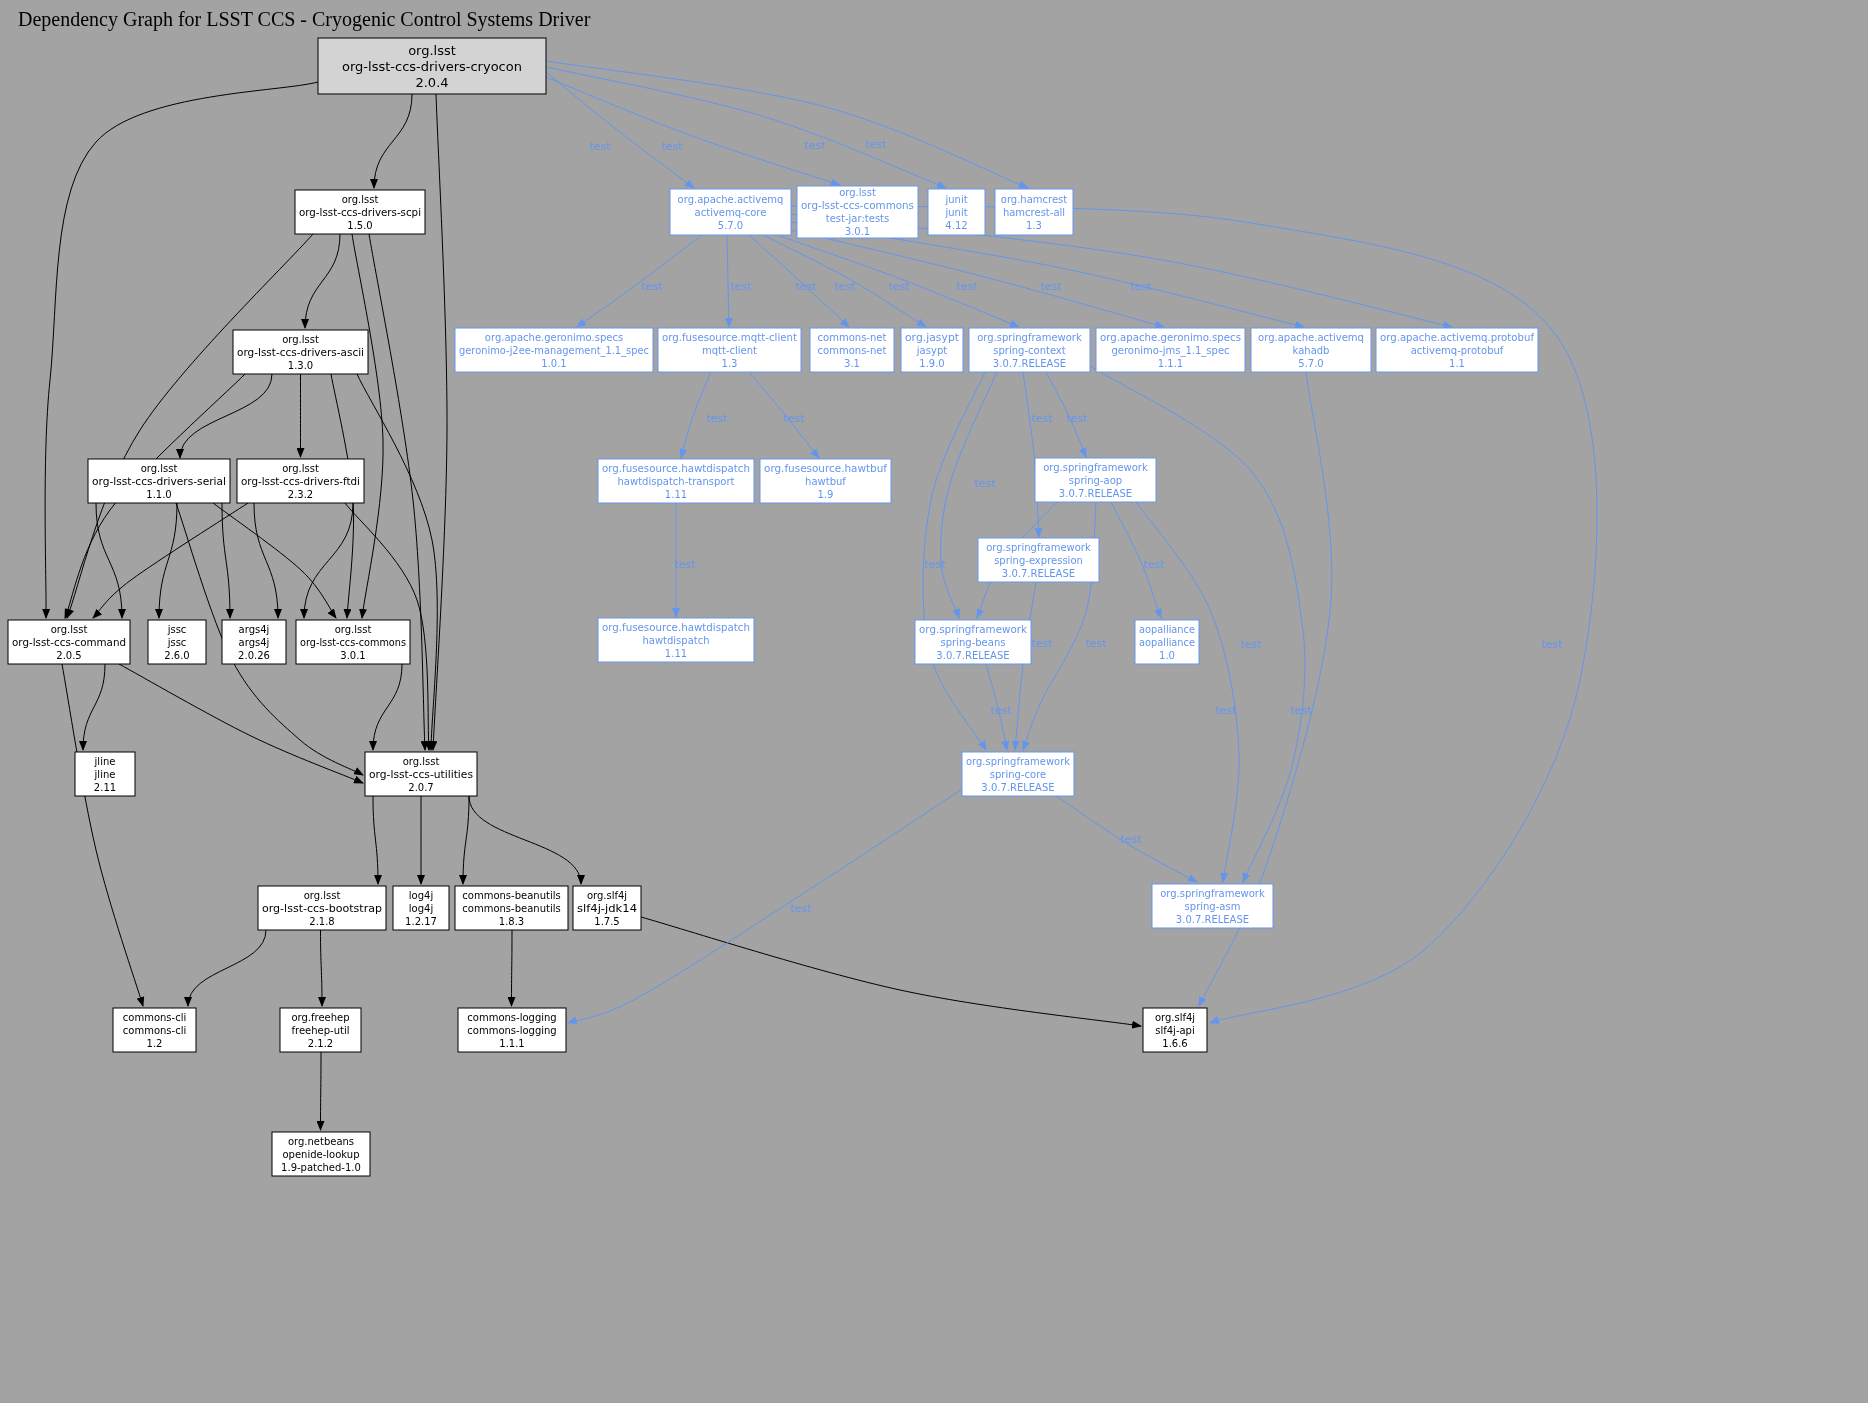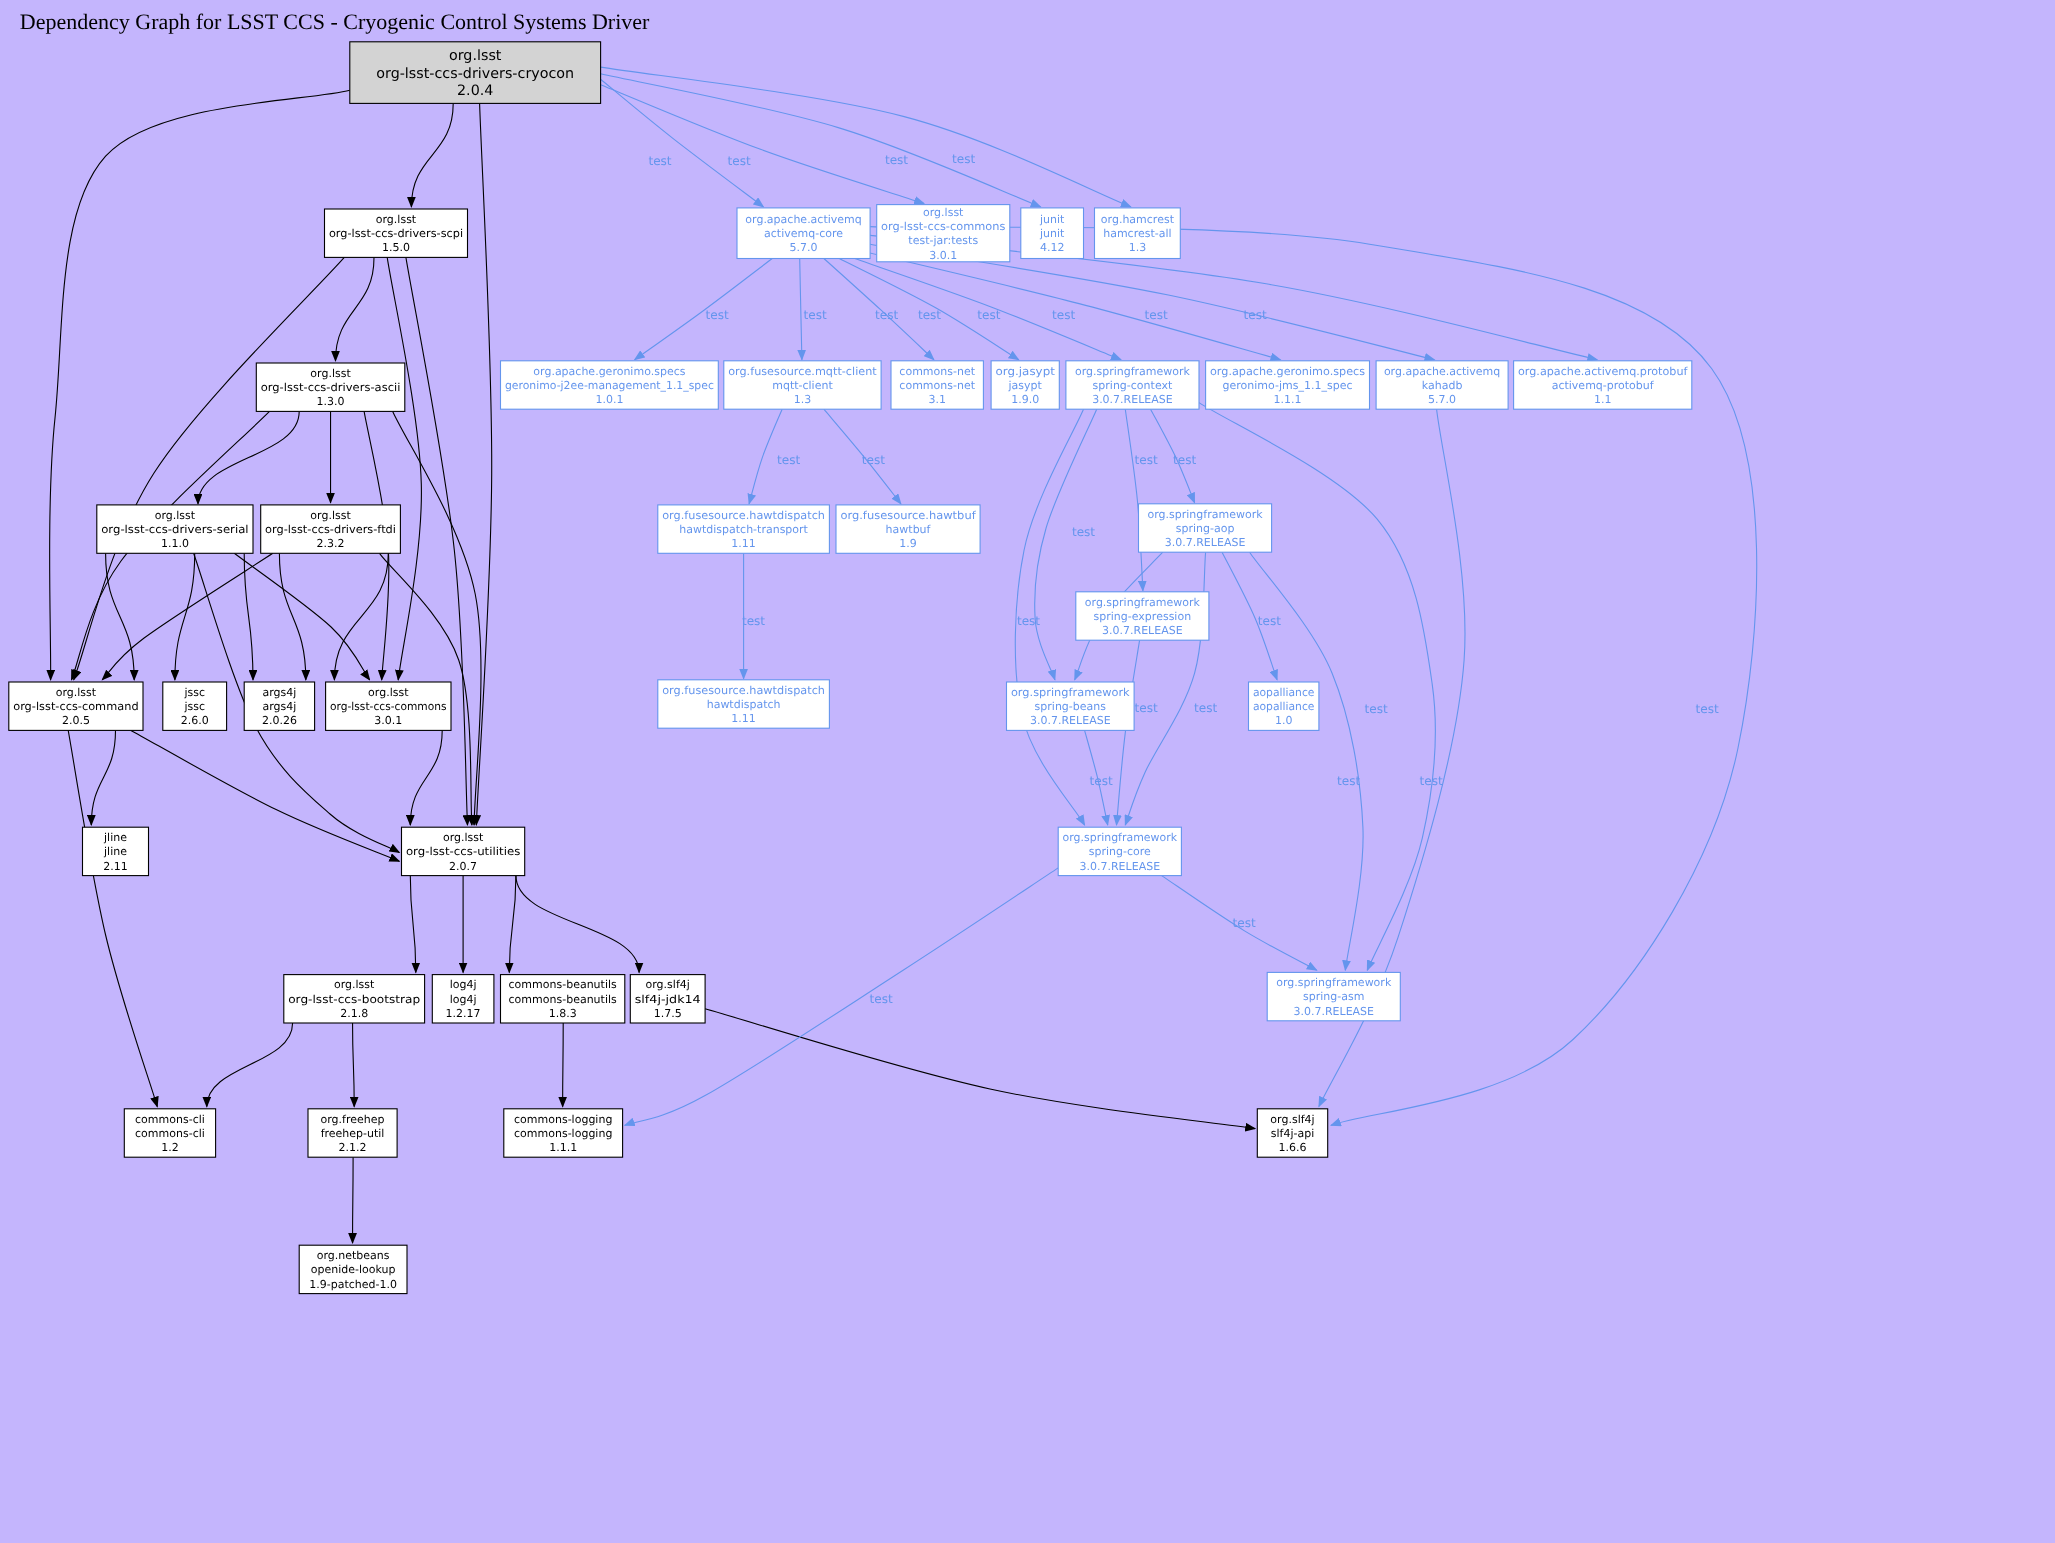--- a/index.html
+++ b/index.html
@@ -1,16 +1,16 @@
 <!DOCTYPE html>
 <html><head>
 <meta charset="utf-8">
 <style>
   html, body { margin: 0; padding: 0; background: #ffffff; }
-  #graph-wrap { width: 1868px; height: 1403px; position: relative; background: #c4b5fd; }
+  #graph-wrap { width: 1868px; height: 1403px; position: relative; background: #a3a3a3; }
   svg { display: block; }
   svg text { font-family: "DejaVu Sans", sans-serif; }
   text.graph-title { font-family: "Liberation Serif", serif; font-size: 20px; fill: #000000; }
   path.edge { fill: none; stroke-width: 1px; }
 </style>
 </head>
 <body>
 
 <div id="graph-wrap">
   <svg id="graph-svg" width="1868" height="1403" viewBox="0 0 1868 1403">

